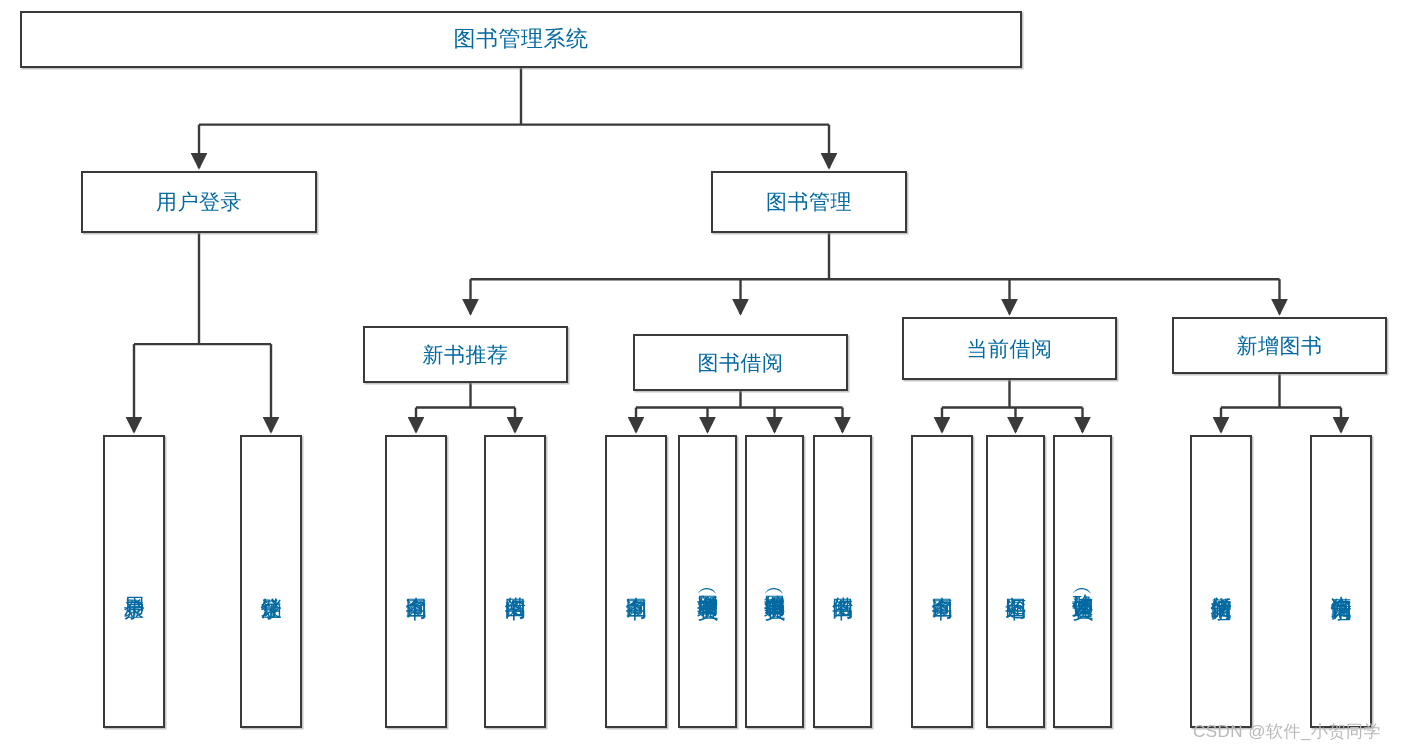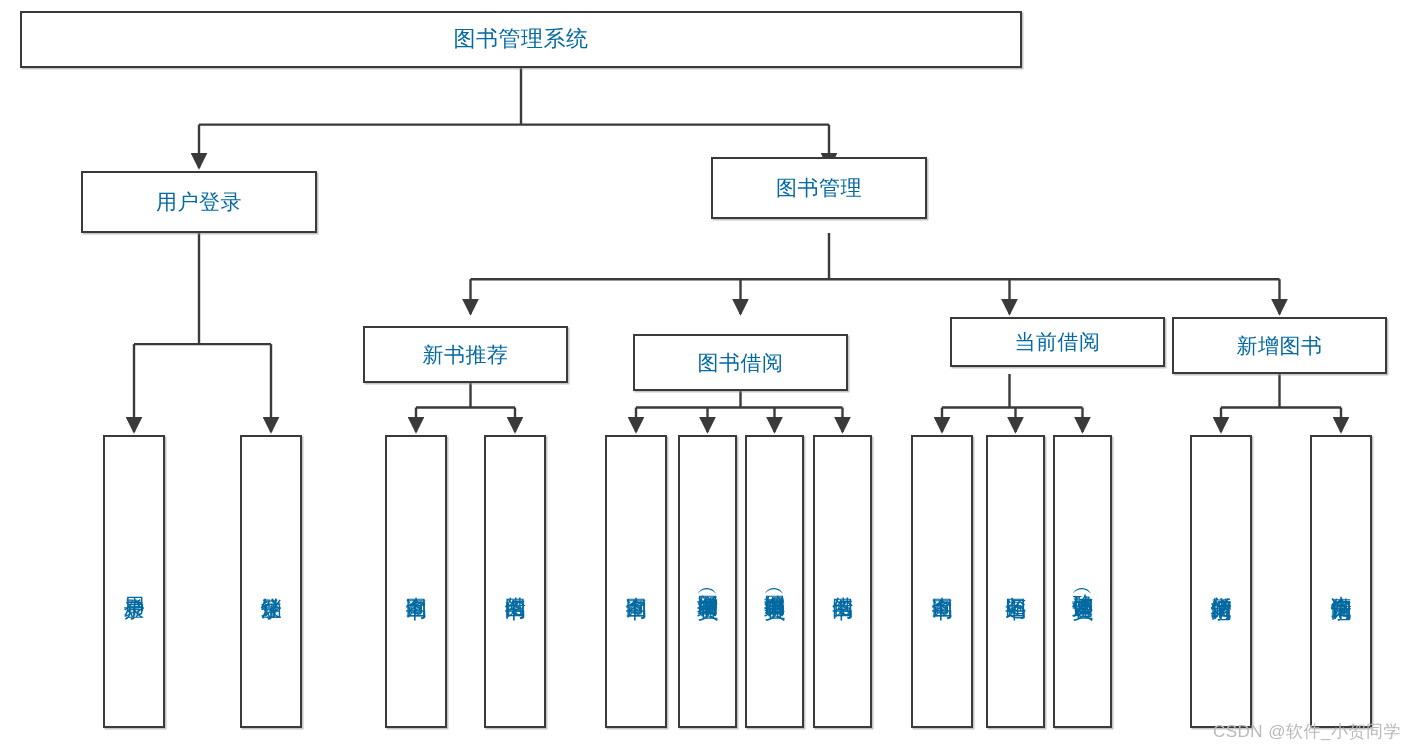--- a/index.html
+++ b/index.html
@@ -49,21 +49,21 @@
     text-orientation: upright;
     font-size: 21px;
     line-height: 1.25;
     letter-spacing: 1px;
     max-height: 100%;
     text-align: center;
   }
   .node-root .label { font-size: 22px; }
   #watermark {
     position: absolute;
-    right: 4px;
+    right: 24px;
     bottom: 4px;
     font-size: 17px;
     color: #b9b9b9;
     letter-spacing: 0.5px;
     white-space: nowrap;
     user-select: none;
     text-align: center;
   }
 </style>
 </head>
@@ -107,30 +107,30 @@
       </g>
   </svg>
 
   <div id="nodes-layer">
       <div class="node node-h node-root" style="left: 20px; top: 11px; width: 1002px; height: 57px;">
         <span class="label">图书管理系统</span>
       </div>
       <div class="node node-h" style="left: 81px; top: 171px; width: 236px; height: 62px;">
         <span class="label">用户登录</span>
       </div>
-      <div class="node node-h" style="left: 711px; top: 157px; width: 216px; height: 62px;">
+      <div class="node node-h" style="left: 711px; top: 171px; width: 196px; height: 62px;">
         <span class="label">图书管理</span>
       </div>
       <div class="node node-h" style="left: 363px; top: 326px; width: 205px; height: 57px;">
         <span class="label">新书推荐</span>
       </div>
       <div class="node node-h" style="left: 633px; top: 334px; width: 215px; height: 57px;">
         <span class="label">图书借阅</span>
       </div>
-      <div class="node node-h" style="left: 950px; top: 317px; width: 215px; height: 50px;">
+      <div class="node node-h" style="left: 902px; top: 317px; width: 215px; height: 63px;">
         <span class="label">当前借阅</span>
       </div>
       <div class="node node-h" style="left: 1172px; top: 317px; width: 215px; height: 57px;">
         <span class="label">新增图书</span>
       </div>
       <div class="node node-v" style="left: 103px; top: 435px; width: 62px; height: 293px;">
         <span class="label">用户登录</span>
       </div>
       <div class="node node-v" style="left: 240px; top: 435px; width: 62px; height: 293px;">
         <span class="label">注销登录</span>

